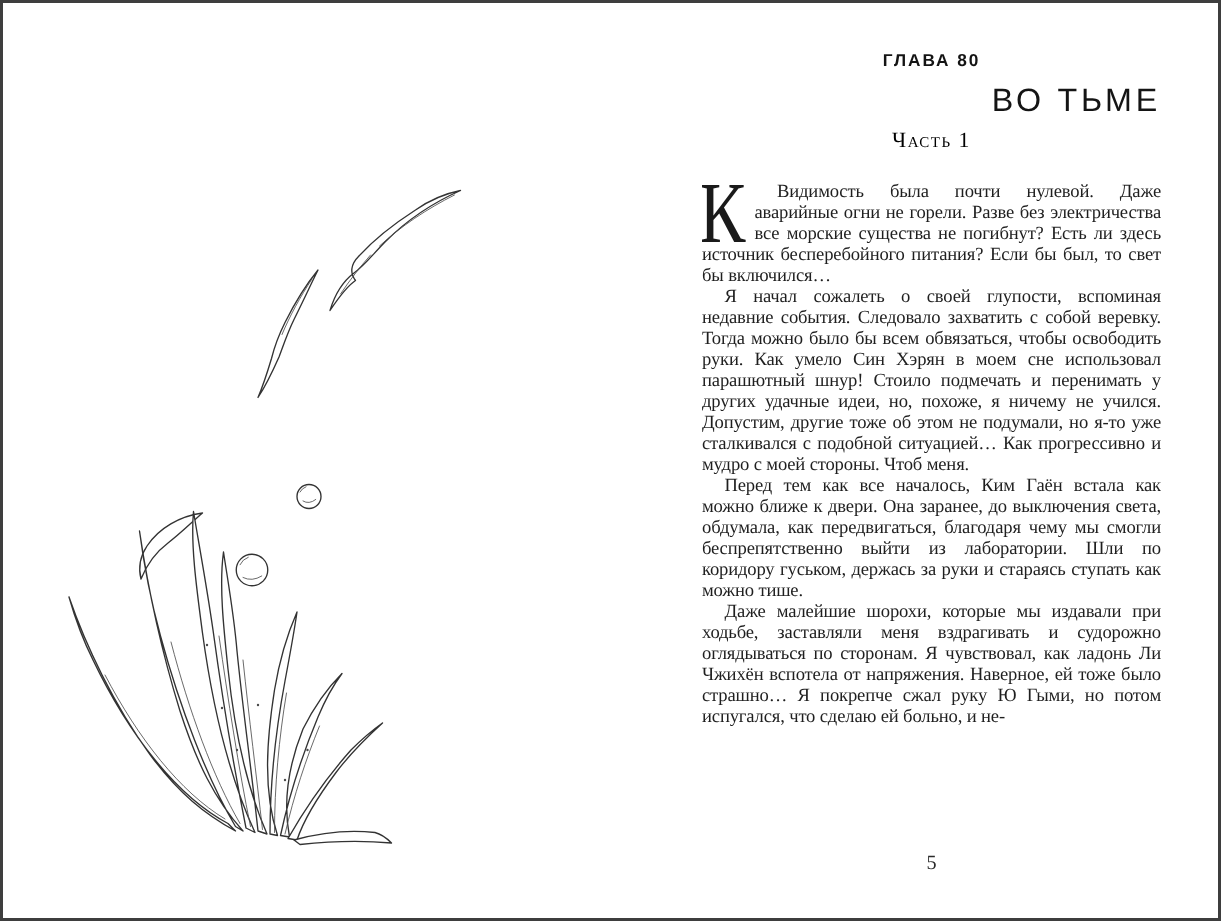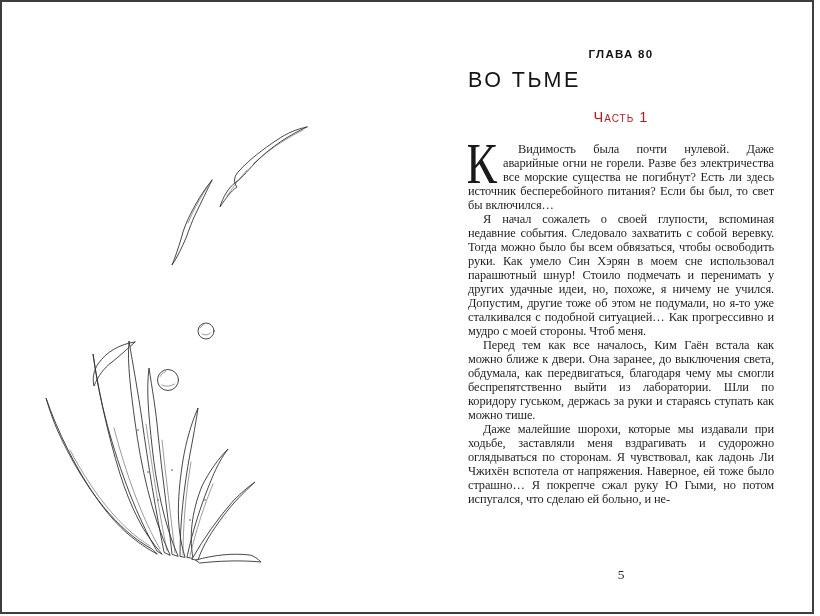--- a/index.html
+++ b/index.html
@@ -26,49 +26,49 @@
     left: 0; top: 0;
     width: 820px; height: 616px;
   }
   .ink { stroke: #333333; fill: #ffffff; stroke-width: 0.9; stroke-linejoin: round; stroke-linecap: round; }
   .vein { stroke: #4a4a4a; fill: none; stroke-width: 0.55; stroke-linecap: round; }
   .speck { fill: #4a4a4a; stroke: none; }
   
   .right-col {
     position: absolute;
     left: 468px;
-    top: 48px;
+    top: 35px;
     width: 306px;
   }
   .chapter-label {
     font-family: "Liberation Sans", sans-serif;
     font-size: 11.5px;
     font-weight: 700;
     letter-spacing: 1.3px;
     text-align: center;
     color: #141414;
   }
   .chapter-title {
     font-family: "Liberation Sans", sans-serif;
     font-size: 21.5px;
     font-weight: 400;
     letter-spacing: 2.5px;
-    text-align: left;
+    text-align: right;
     margin-top: 8px;
     color: #141414;
   }
   .part-label {
-    font-family: Liberation Sans, sans-serif;
+    font-family: Liberation Serif, serif;
     font-size: 14.5px;
     font-weight: 400;
     font-variant: small-caps;
     letter-spacing: 1px;
     text-align: center;
-    margin-top: 16px;
-    color: #b91c1c;
+    margin-top: 6px;
+    color: #000000;
   }
   .bodytext {
     margin-top: 17px;
     font-size: 12.4px;
     line-height: 14px;
     letter-spacing: -0.1px;
     text-align: justify;
     text-align-last: left;
     height: 438px;
     overflow: hidden;

